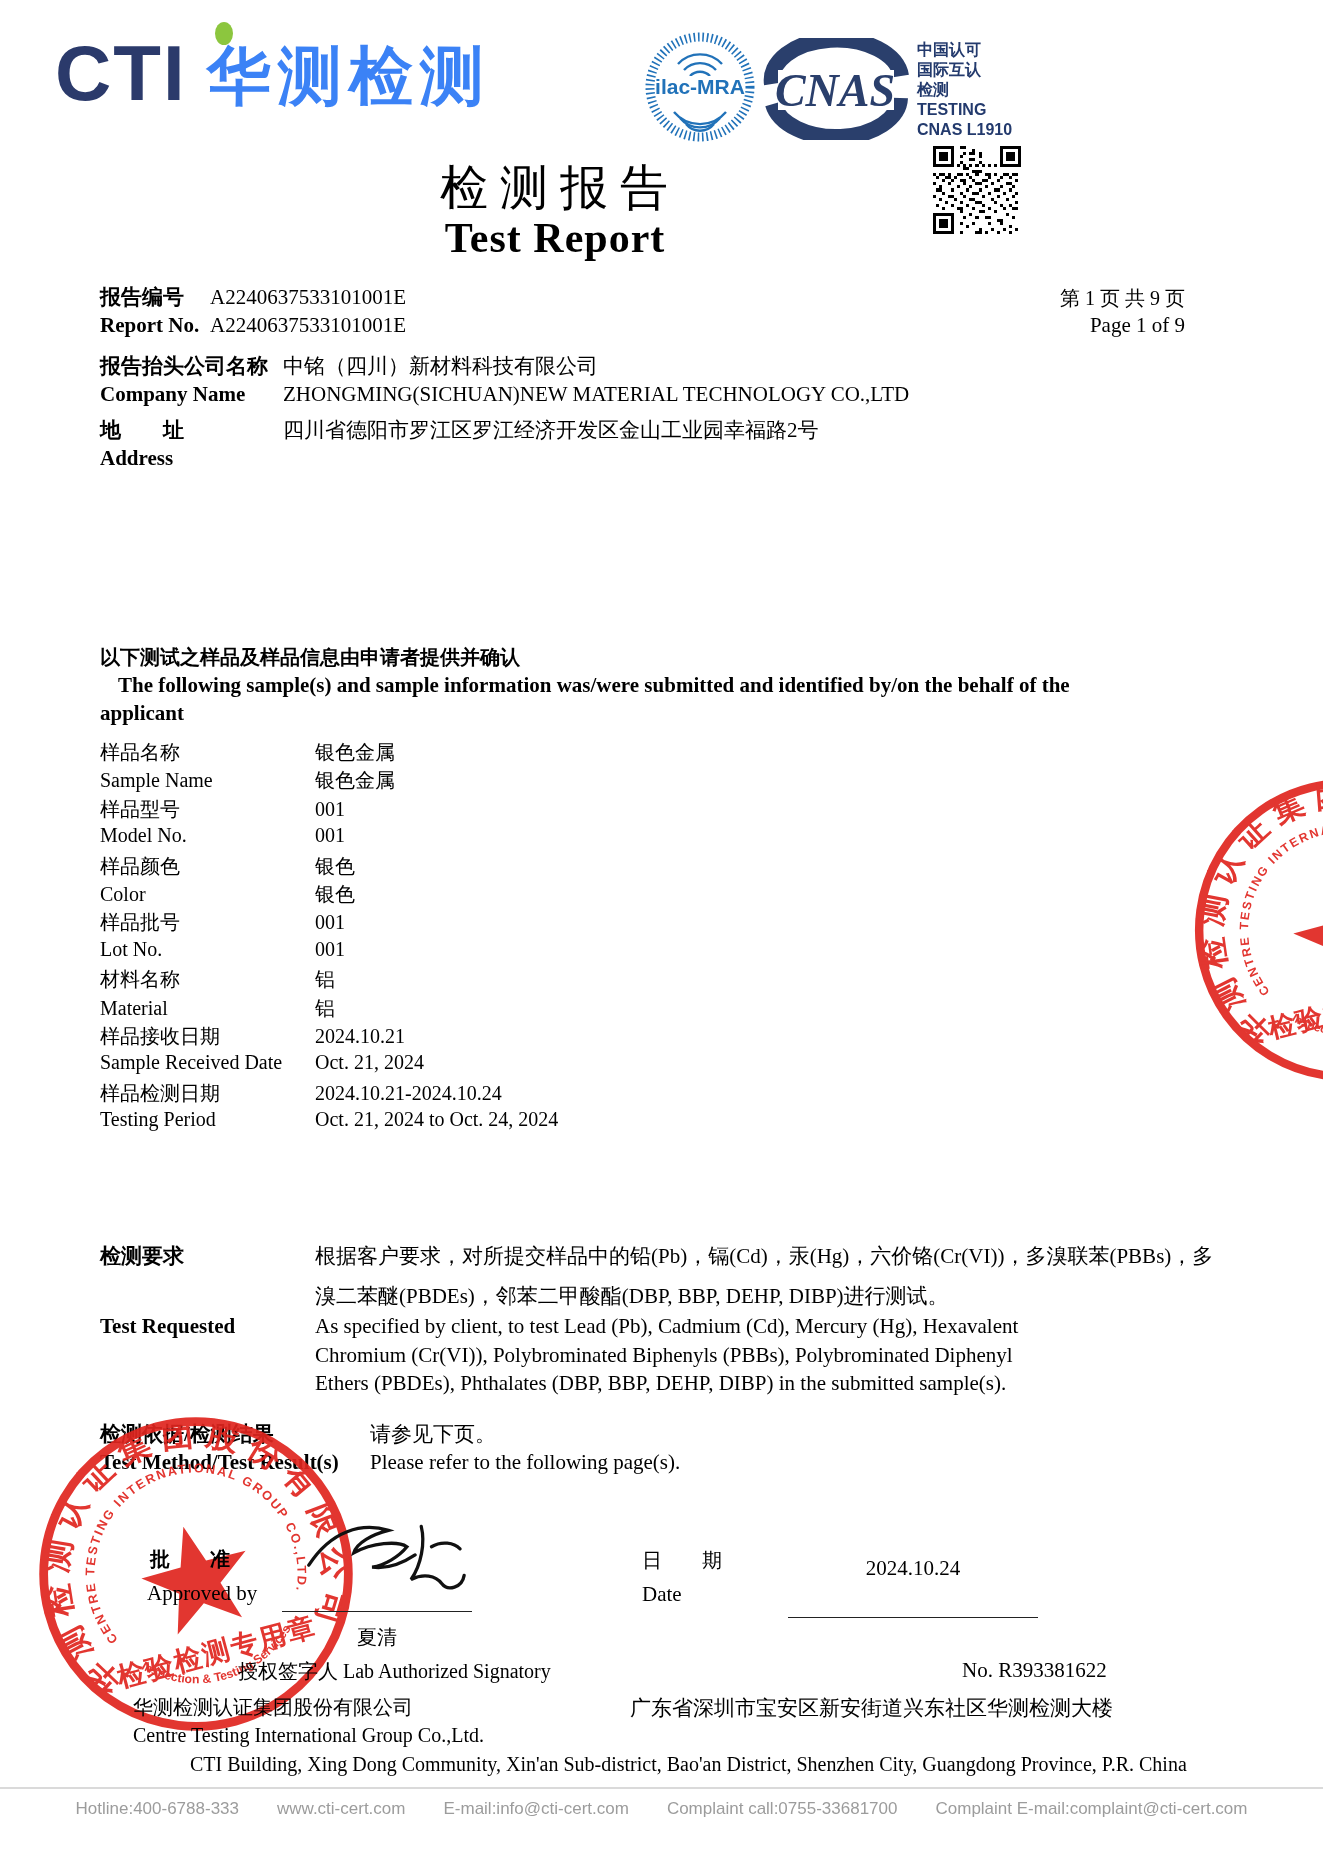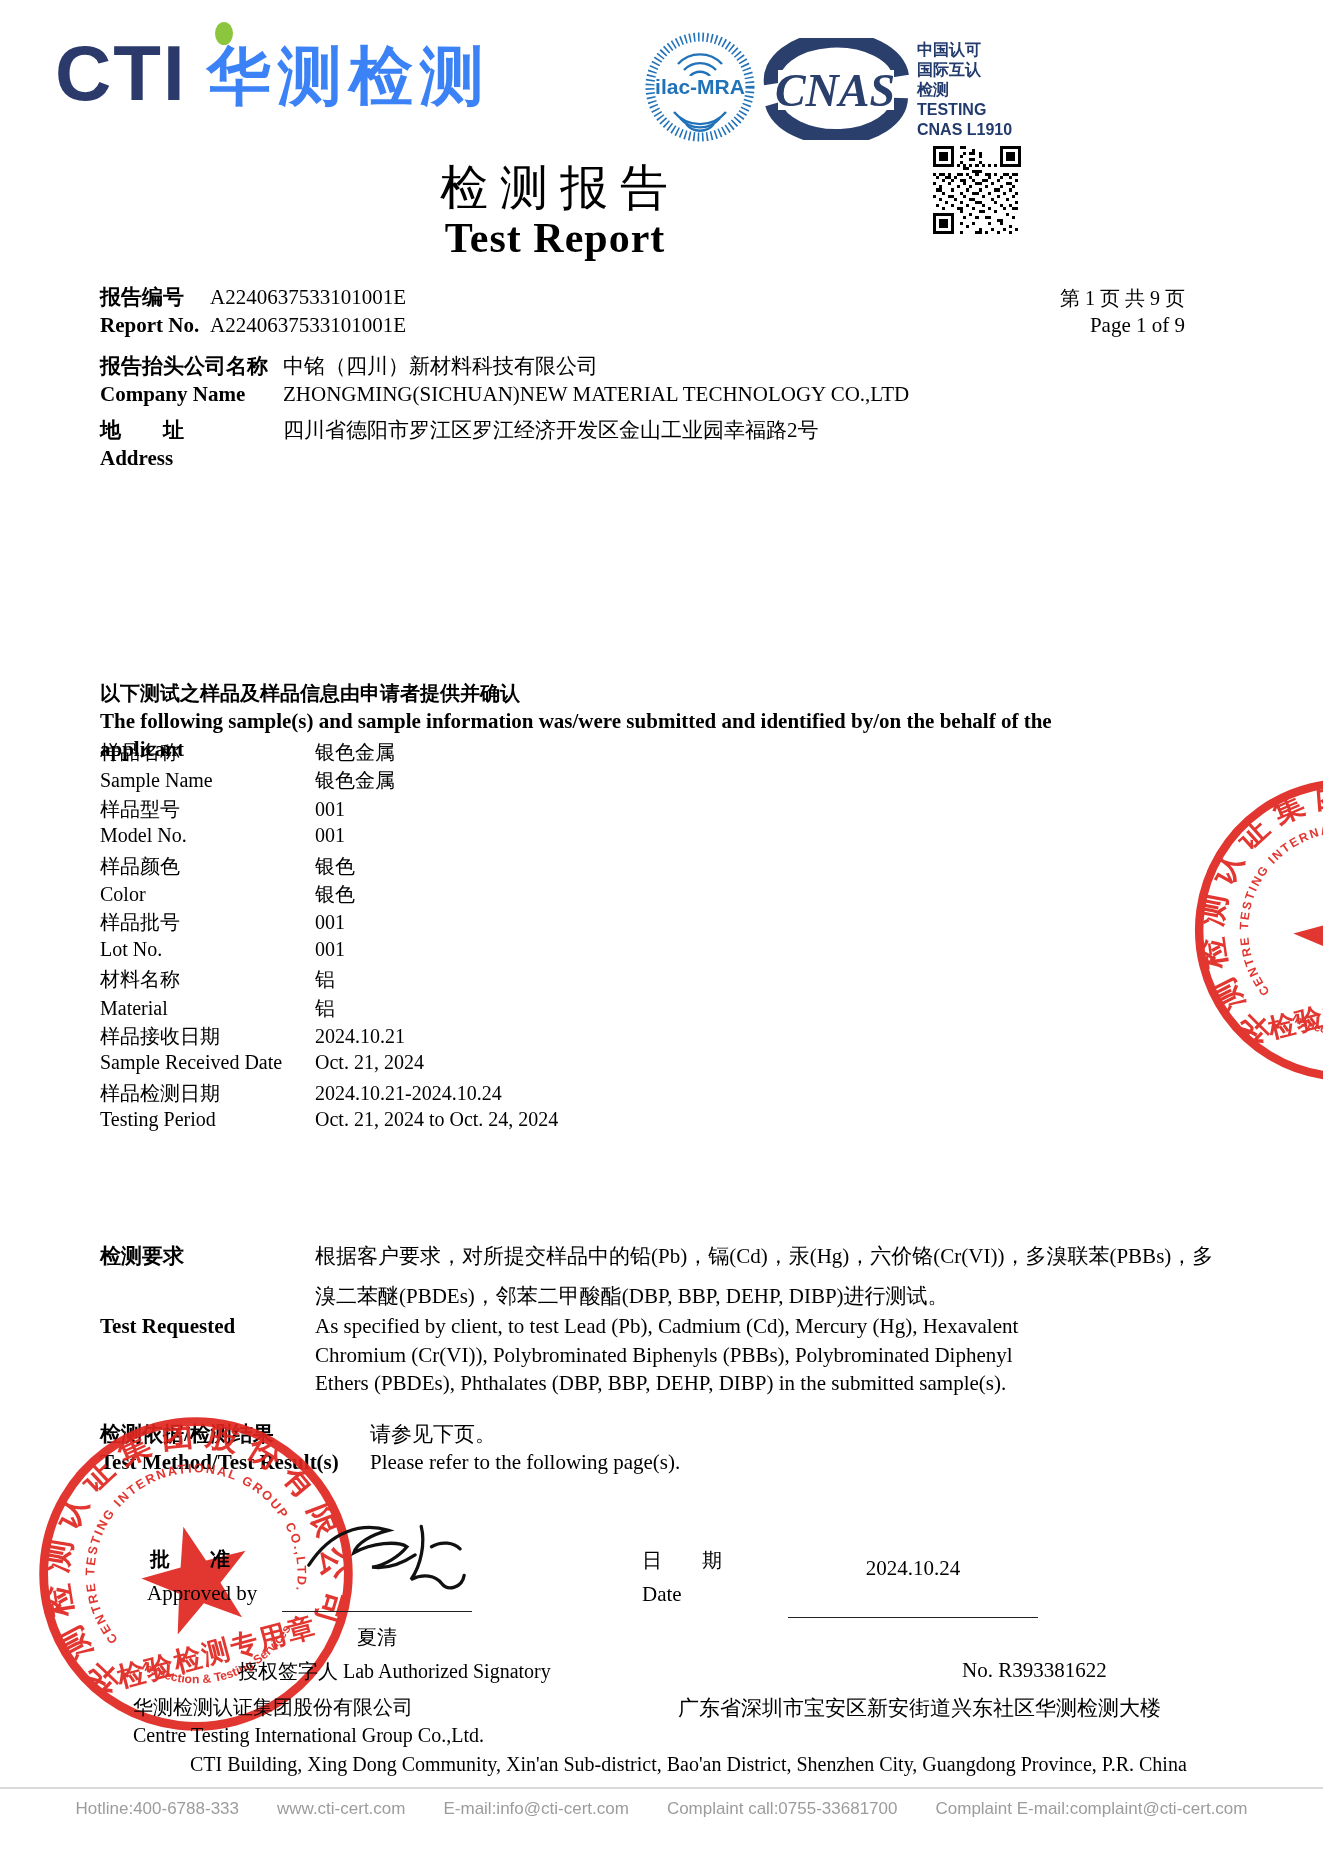--- a/index.html
+++ b/index.html
@@ -141,22 +141,22 @@
     <div class="row fs21" style="margin-top:8px;">
       <span class="b" style="width:183px;flex:none;">地　　址</span>
       <span>四川省德阳市罗江区罗江经济开发区金山工业园幸福路2号</span>
     </div>
     <div class="row fs21">
       <span class="b" style="width:183px;flex:none;">Address</span>
     </div>
   </div>
 
   <div class="abs" style="left:100px;top:643px;width:1130px;">
-    <div class="b" style="font-size:20px;line-height:28px;margin-top:36px;">以下测试之样品及样品信息由申请者提供并确认</div>
-    <div class="b" style="font-size:21px;line-height:28px;">The following sample(s) and sample information was/were submitted and identified by/on the behalf of the</div>
+    <div class="b" style="font-size:20px;line-height:28px;">以下测试之样品及样品信息由申请者提供并确认</div>
+    <div class="b" style="font-size:21px;line-height:28px;margin-left:18px;">The following sample(s) and sample information was/were submitted and identified by/on the behalf of the</div>
     <div class="b" style="font-size:21px;line-height:28px;">applicant</div>
   </div>
 
   <div class="abs" style="left:100px;top:739px;">
     <div class="sample-row">
         <span class="sl">样品名称</span>
         <span>银色金属</span>
       </div>
     <div class="sample-row">
         <span class="sl">Sample Name</span>
@@ -256,21 +256,21 @@
   <div class="abs" style="left:238px;top:1658px;font-size:20px;">授权签字人  Lab Authorized Signatory</div>
 
   <div class="abs" style="left:642px;top:1547px;font-size:20px;">日　　期</div>
   <div class="abs" style="left:642px;top:1582px;font-size:21px;">Date</div>
   <div class="abs" style="left:788px;top:1556px;width:250px;text-align:center;font-size:21px;">2024.10.24</div>
   <div class="abs sig-line" style="left:788px;top:1617px;width:250px;"></div>
 
   <div class="abs" style="left:962px;top:1658px;font-size:21px;">No.  R393381622</div>
 
   <div class="abs" style="left:133px;top:1694px;font-size:20px;">华测检测认证集团股份有限公司</div>
-  <div class="abs" style="left:630px;top:1694px;font-size:21px;margin-left:48px;">广东省深圳市宝安区新安街道兴东社区华测检测大楼</div>
+  <div class="abs" style="left:630px;top:1694px;font-size:21px;">广东省深圳市宝安区新安街道兴东社区华测检测大楼</div>
   <div class="abs" style="left:133px;top:1724px;font-size:20px;">Centre Testing International Group Co.,Ltd.</div>
   <div class="abs" style="left:190px;top:1753px;font-size:20px;">CTI Building, Xing Dong Community, Xin'an Sub-district, Bao'an District, Shenzhen City, Guangdong Province, P.R. China</div>
 
   <div class="abs footer-bar" style="left:0;top:1787px;width:1323px;"></div>
   <div class="abs footer-text" style="left:0;top:1799px;width:1323px;">
     <span>Hotline:400-6788-333</span>
     <span>www.cti-cert.com</span>
     <span>E-mail:info@cti-cert.com</span>
     <span>Complaint call:0755-33681700</span>
     <span>Complaint E-mail:complaint@cti-cert.com</span>

